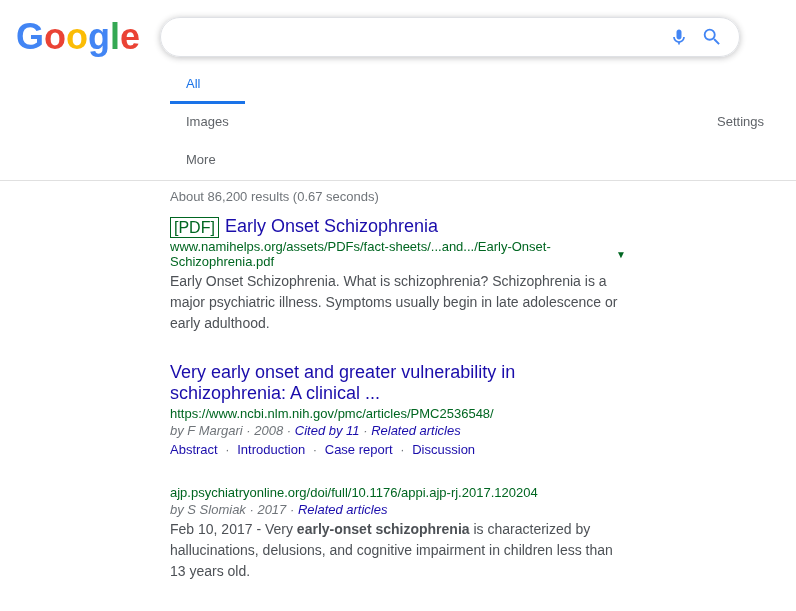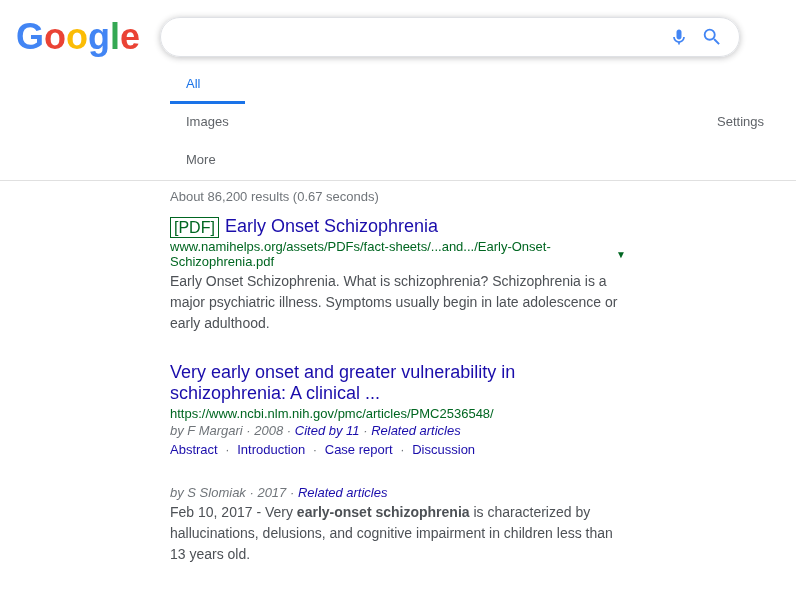--- a/index.html
+++ b/index.html
@@ -116,20 +116,23 @@
     </div>
     <div class="result-meta">
       by F Margari · 2008 · <a>Cited by 11</a> · <a>Related articles</a>
     </div>
     <div class="result-links">
       <a>Abstract</a><span class="sep"> · </span><a>Introduction</a><span class="sep"> · </span><a>Case report</a><span class="sep"> · </span><a>Discussion</a>
     </div>
   </div>
 
   <div class="result-item">
+    <div class="result-url">
+      <span>ajp.psychiatryonline.org/doi/full/10.1176/appi.ajp-rj.2017.120204</span>
+    </div>
     <div class="result-meta">
       by S Slomiak · 2017 · <a>Related articles</a>
     </div>
     <div class="result-snippet">
       Feb 10, 2017 - Very <b>early-onset schizophrenia</b> is characterized by hallucinations, delusions, and cognitive impairment in children less than 13 years old.
     </div>
   </div>
 
 </div>
 

